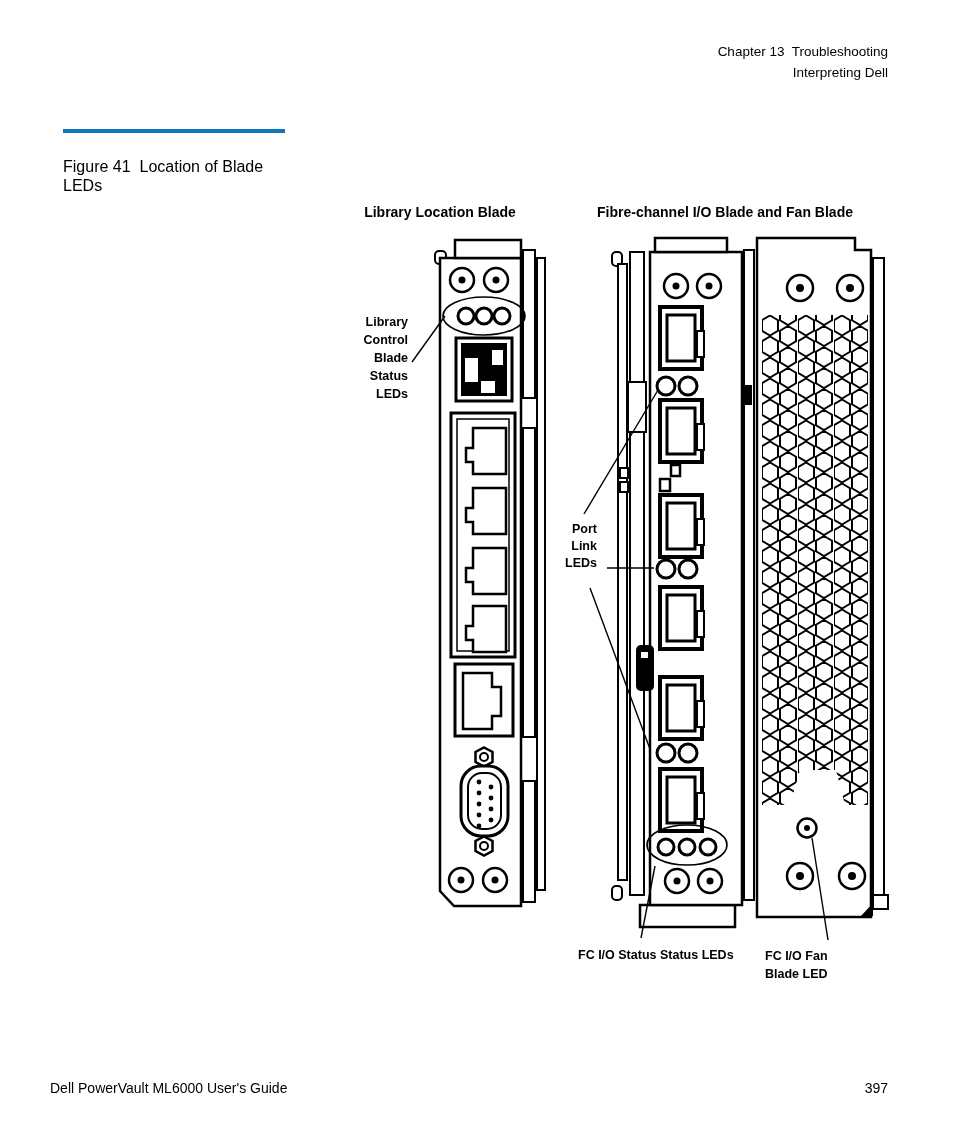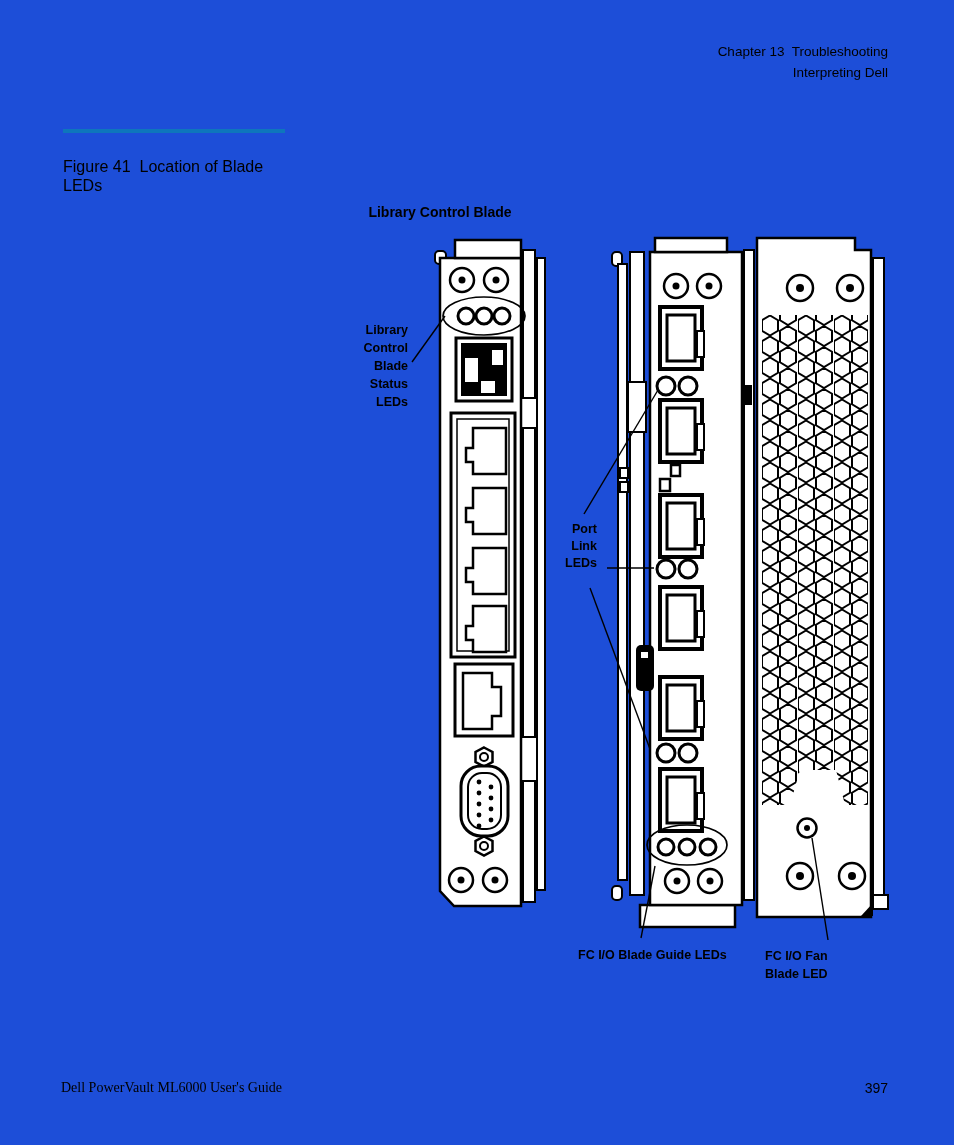--- a/index.html
+++ b/index.html
@@ -1,19 +1,19 @@
 <!DOCTYPE html>
 <html><head>
 <meta charset="utf-8">
 <style>
   html,body{margin:0;padding:0;background:#e8e8e8;}
   .page{
     position:relative;
     width:954px;height:1145px;
-    background:#1d4ed8;
+    background:#ffffff;
     overflow:hidden;
     font-family:"Liberation Sans",sans-serif;
     color:#000;
   }
   .abs{position:absolute;}
   .pre{white-space:pre;}
   .hdr{
     top:42px;right:66px;
     text-align:right;
     font-size:13.5px;line-height:20.5px;
@@ -28,28 +28,28 @@
   }
   .blade-title{
     top:204px;
     font-weight:bold;font-size:14px;text-align:center;
   }
   .t-left{left:340px;width:200px;}
   .t-right{left:575px;width:300px;}
   .callout-label{
     font-weight:bold;font-size:12.5px;line-height:18px;text-align:right;
   }
-  .lbl-lcb{top:321px;left:330px;width:78px;text-align:right;}
+  .lbl-lcb{top:313px;left:330px;width:78px;text-align:right;}
   .lbl-port{top:521px;left:565px;line-height:17px;}
   .lbl-fcstatus{top:946px;left:578px;}
   .lbl-fan{top:947px;left:765px;}
   .ftr{
     top:1080px;font-size:14px;line-height:16px;
   }
-  .ftr-left{left:61px;font-family:Liberation Serif, serif;}
+  .ftr-left{left:50px;}
   .ftr-right{right:66px;text-align:center;}
   svg.art{position:absolute;top:0;left:0;}
   
   .s15{stroke:#000;stroke-width:1.5;fill:#fff}
   .s17{stroke:#000;stroke-width:1.7;fill:none}
   .s2{stroke:#000;stroke-width:2;fill:#fff}
   .s25{stroke:#000;stroke-width:2.5;fill:#fff}
   .s3{stroke:#000;stroke-width:3;fill:#fff}
   .s4{stroke:#000;stroke-width:4;fill:#fff}
   .fillb{fill:#000;stroke:none}
@@ -65,21 +65,22 @@
     <div class="pre">Chapter 13  Troubleshooting</div>
     <div>Interpreting Dell</div>
   </div>
 
   <div class="abs fig-rule" style="background:#0e76bc;"></div>
   <div class="abs fig-cap">
     <div class="pre">Figure 41  Location of Blade</div>
     <div>LEDs</div>
   </div>
 
-  <div class="abs blade-title t-left">Library Control Blade</div>
+  <div class="abs blade-title t-left">Library Location Blade</div>
+  <div class="abs blade-title t-right">Fibre-channel I/O Blade and Fan Blade</div>
 
   <svg class="art" width="954" height="1145" viewBox="0 0 954 1145">
     <defs>
       <g id="screw">
         <circle r="12" class="s25"></circle>
           <circle r="3.5" class="fillb"></circle>
       </g>
       <g id="screwlg">
         <circle r="13" class="s25"></circle>
           <circle r="4" class="fillb"></circle>
@@ -257,21 +258,21 @@
     <div>Status</div>
     <div>LEDs</div>
   </div>
 
   <div class="abs callout-label lbl-port">
     <div>Port</div>
     <div>Link</div>
     <div>LEDs</div>
   </div>
 
-  <div class="abs callout-label lbl-fcstatus">FC I/O Blade Guide LEDs</div>
+  <div class="abs callout-label lbl-fcstatus">FC I/O Status Status LEDs</div>
 
   <div class="abs callout-label lbl-fan">
     <div>FC I/O Fan</div>
     <div>Blade LED</div>
   </div>
 
   <div class="abs ftr ftr-left">Dell PowerVault ML6000 User's Guide</div>
   <div class="abs ftr ftr-right">397</div>
 
 </div>

